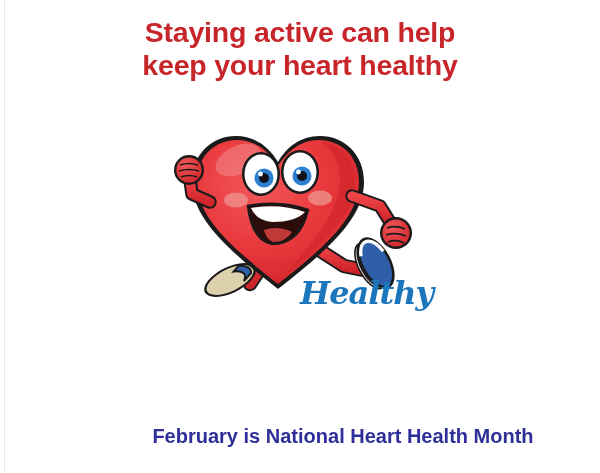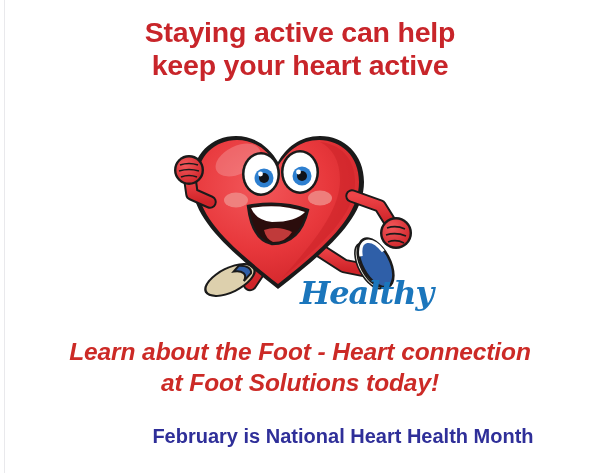--- a/index.html
+++ b/index.html
@@ -110,21 +110,21 @@
 </style>
 </head>
 <body>
 
 <div id="poster">
 
   <div id="edge-rule"></div>
 
   <div id="headline">
     <span class="hl-line">Staying active can help</span>
-    <span class="hl-line">keep your heart active</span>
+    <span class="hl-line">keep your heart healthy</span>
   </div>
 
   <div id="mascot">
     <svg viewBox="0 0 268 205" xmlns="http://www.w3.org/2000/svg">
       <defs>
         <radialGradient id="heartGrad" cx="38%" cy="32%" r="78%">
           <stop offset="0%" stop-color="#f2575a"></stop>
           <stop offset="55%" stop-color="#e8383c"></stop>
           <stop offset="100%" stop-color="#cf2429"></stop>
         </radialGradient>
@@ -231,20 +231,16 @@
           <path d="M80 108 Q112 102 140 112 Q132 146 104 146 Q84 142 80 108 Z" fill="#2b0d0c" stroke="#1a1a1a" stroke-width="2.4"></path>
           <path d="M83 110 Q112 105 137 114 Q128 124 104 124 Q88 122 83 110 Z" fill="#ffffff"></path>
           <path d="M96 132 Q110 127 124 134 Q118 144 105 144 Q98 141 96 132 Z" fill="#c03a3a"></path>
         </g>
       </g>
     </svg>
   </div>
 
   <div id="healthy-word">Healthy</div>
 
-  <div id="cta">
-    <span class="cta-line">Learn about the Foot - Heart connection</span>
-    <span class="cta-line">at Foot Solutions today!</span>
-  </div>
 
   <div id="footer-line">February is National Heart Health Month</div>
 
 </div>
 
 </body></html>

